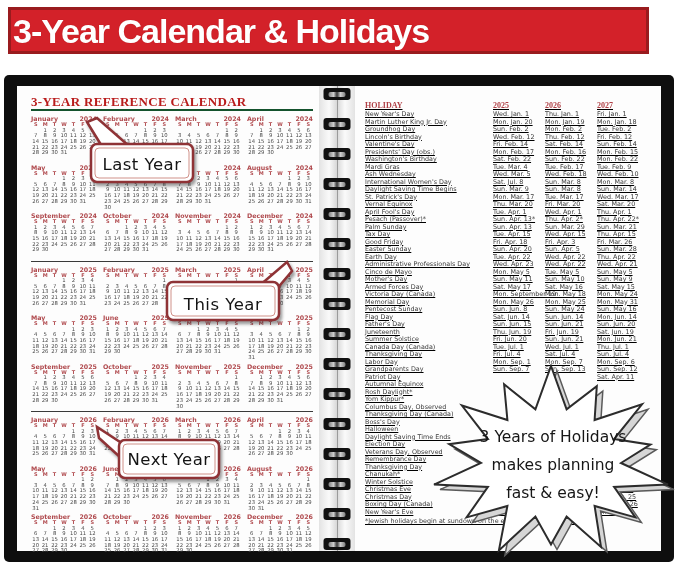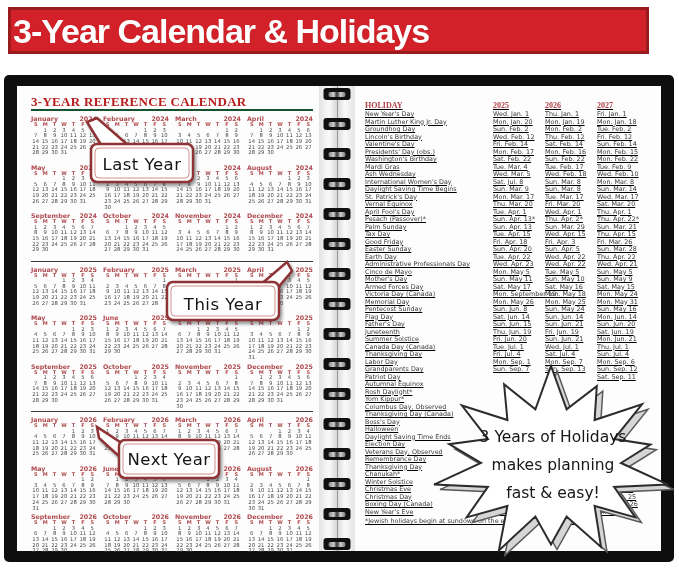--- a/index.html
+++ b/index.html
@@ -2199,21 +2199,21 @@
             <div class="hol-row">
               <span class="h-name">Grandparents Day</span>
               <span class="h-d">Sun. Sep. 7</span>
               <span class="h-d">Sun. Sep. 13</span>
               <span class="h-d">Sun. Sep. 12</span>
             </div>
             <div class="hol-row">
               <span class="h-name">Patriot Day</span>
               <span class="h-d"></span>
               <span class="h-d"></span>
-              <span class="h-d">Sat. Sep. 11</span>
+              <span class="h-d">Sat. Apr. 11</span>
             </div>
             <div class="hol-row">
               <span class="h-name">Autumnal Equinox</span>
               <span class="h-d"></span>
               <span class="h-d"></span>
               <span class="h-d"></span>
             </div>
             <div class="hol-row">
               <span class="h-name">Rosh Daylight*</span>
               <span class="h-d"></span>

